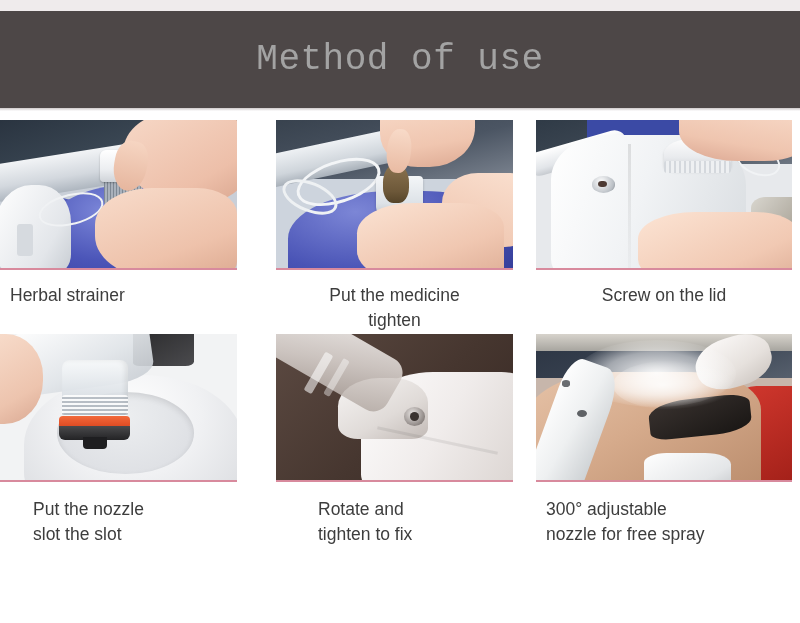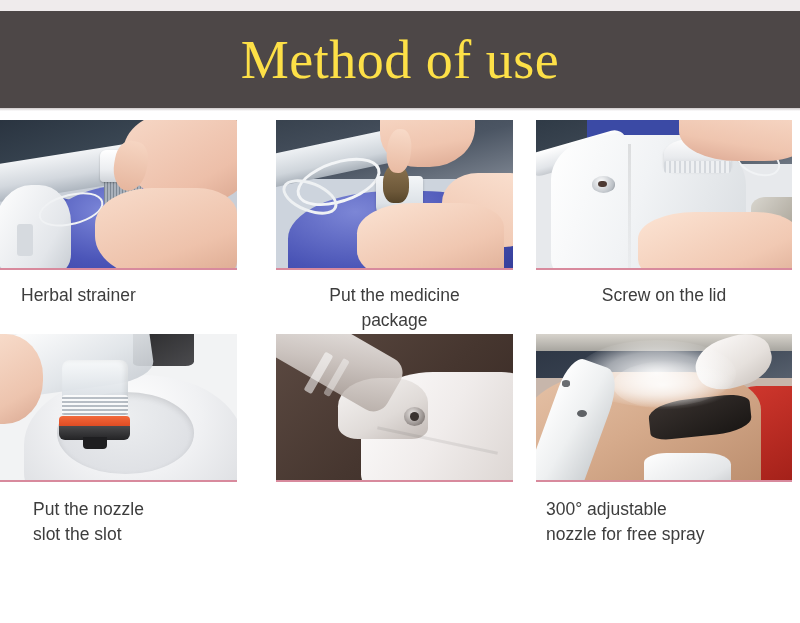--- a/index.html
+++ b/index.html
@@ -33,26 +33,26 @@
     position: absolute;
     left: 0; top: 11px;
     width: 800px;
     height: 97px;
     background: #4d4747;
     display: flex;
     align-items: center;
     justify-content: center;
   }
   .banner-title {
-    color: #fde047;
-    font-size: 54px;
+    color: #a3a3a3;
+    font-size: 36px;
     font-weight: 400;
     letter-spacing: 0.5px;
     line-height: 1;
-    font-family: Liberation Serif, serif;
+    font-family: Liberation Mono, monospace;
   }
   .banner-shadow {
     position: absolute;
     left: 0; top: 108px;
     width: 800px;
     height: 3px;
     background: linear-gradient(to bottom, #cdc8c9, #ffffff);
   }
   
   .grid {
@@ -82,21 +82,21 @@
   .row2 .photo { height: 146px; }
 
   .caption {
     padding-top: 13px;
     font-size: 17.5px;
     color: #3d3d3d;
     line-height: 1.45;
     font-family: "Liberation Sans", sans-serif;
     white-space: pre-line;
   }
-  .caption.left   { text-align: left;   padding-left: 21px; }
+  .caption.left   { text-align: left;   padding-left: 10px; }
   .caption.center { text-align: center; }
   .row2 .caption  { padding-top: 15px; }
   .cap-r2c1 { text-align: left; padding-left: 33px; }
   .cap-r2c2 { text-align: left; padding-left: 42px; }
   .cap-r2c3 { text-align: left; padding-left: 10px; }
 
   
   .ph { position: absolute; }
 
   
@@ -505,21 +505,21 @@
           <div class="ph cord"></div>
           <div class="ph cord2"></div>
           <div class="ph hand-right"></div>
           <div class="ph cup"></div>
           <div class="ph herb"></div>
           <div class="ph hand-top"></div>
           <div class="ph finger-a"></div>
           <div class="ph hand-bot"></div>
         </div>
         <div class="caption center">Put the medicine
-package</div>
+tighten</div>
       </div>
 
       <div class="cell c3">
         <div class="photo p3">
           <div class="ph bg-dark"></div>
           <div class="ph bg-blue"></div>
           <div class="ph nozzle-arm"></div>
           <div class="ph body"></div>
           <div class="ph body-seam"></div>
           <div class="ph btn"></div>
@@ -560,20 +560,22 @@
           <div class="ph bg-dark"></div>
           <div class="ph body"></div>
           <div class="ph joint"></div>
           <div class="ph tube"></div>
           <div class="ph tube-rib1"></div>
           <div class="ph tube-rib2"></div>
           <div class="ph body-seam"></div>
           <div class="ph screw"></div>
           <div class="ph screw-dot"></div>
         </div>
+        <div class="caption cap-r2c2">Rotate and
+tighten to fix</div>
       </div>
 
       <div class="cell c3">
         <div class="photo p6">
           <div class="ph bg-dark"></div>
           <div class="ph bg-light"></div>
           <div class="ph red-pillow"></div>
           <div class="ph body-skin"></div>
           <div class="ph towel"></div>
           <div class="ph face-mask"></div>

